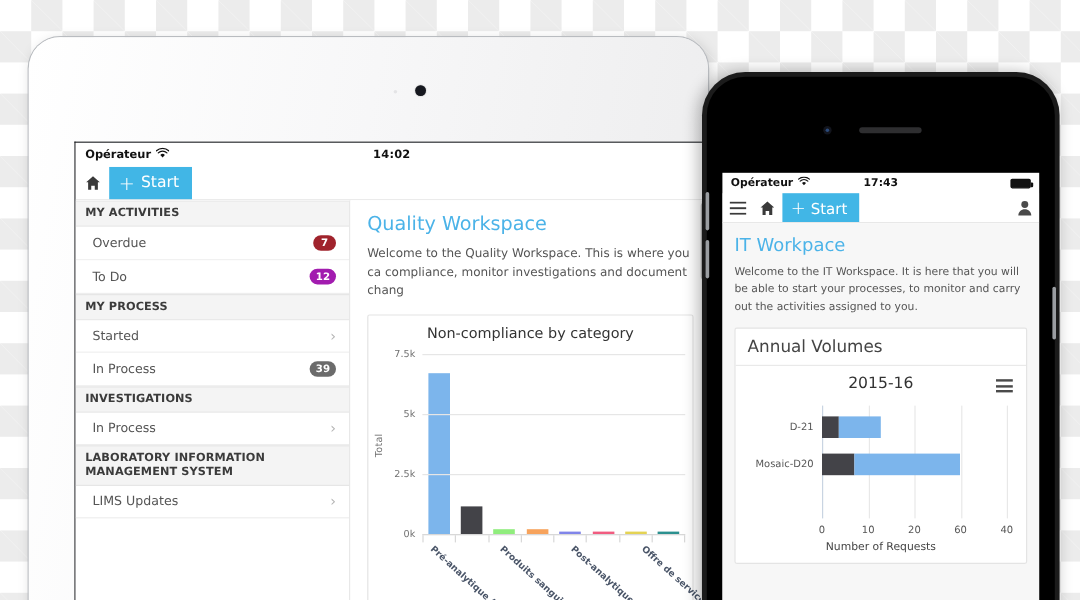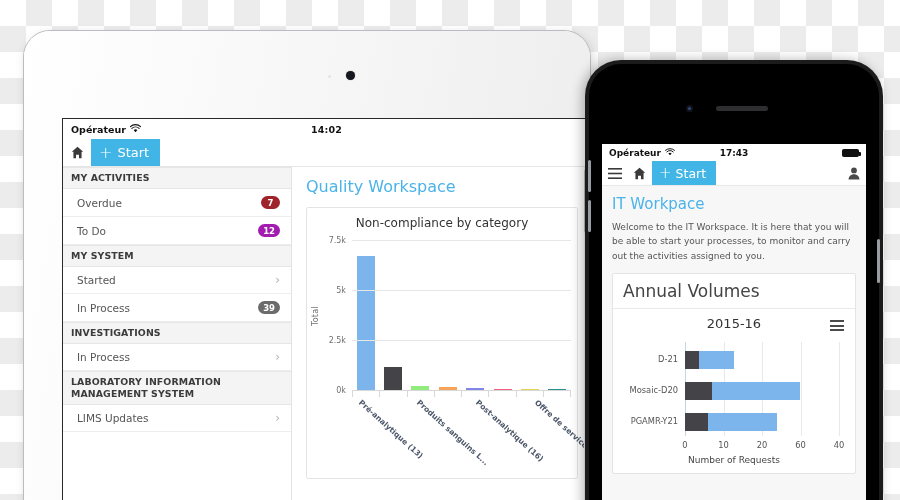--- a/index.html
+++ b/index.html
@@ -207,21 +207,21 @@
   }
   .p-start .plus { font-size: 15px; font-weight: 300; line-height: 1; }
 
   .p-content { background: #f7f7f7; padding: 9px 10px 0 10px; height: 100%; }
   .p-title { color: #4bb3e8; font-size: 15px; font-weight: 400; margin-bottom: 7px; }
   .p-text { font-size: 9px; color: #555; line-height: 1.6; }
   .p-card {
     margin-top: 10px; background: #fff; border: 1px solid #e4e4e4; border-radius: 2px;
   }
   .p-card-head {
-    padding: 7px 10px; border-bottom: 1px solid #e9e9e9; font-size: 17px; color: #444;
+    padding: 7px 10px; border-bottom: 1px solid #e9e9e9; font-size: 14px; color: #444;
   }
   .p-chart { position: relative; height: 164px; }
   .p-chart-title { text-align: center; font-size: 13px; color: #333; padding-top: 7px; }
   .burger3 {
     position: absolute; right: 11px; top: 11px; width: 14px;
   }
   .burger3 span { display: block; height: 2px; background: #4a4a4a; margin-bottom: 2.5px; }
 
   .bc-plot { position: absolute; left: 72px; right: 16px; top: 33px; height: 94px; }
   .bc-vline { position: absolute; top: 0; bottom: 0; width: 1px; background: #e8e8e8; }
@@ -277,21 +277,21 @@
         <div class="grp-head">MY ACTIVITIES</div>
         <div class="nav-item">
           <span>Overdue</span>
           <span class="badge red">7</span>
         </div>
         <div class="nav-item">
           <span>To Do</span>
           <span class="badge blue">12</span>
         </div>
 
-        <div class="grp-head">MY SYSTEM</div>
+        <div class="grp-head">MY PROCESS</div>
         <div class="nav-item">
           <span>Started</span>
           <span class="chev">›</span>
         </div>
         <div class="nav-item">
           <span>In Process</span>
           <span class="badge grey">39</span>
         </div>
 
         <div class="grp-head">INVESTIGATIONS</div>
@@ -302,20 +302,21 @@
 
         <div class="grp-head">LABORATORY INFORMATION MANAGEMENT SYSTEM</div>
         <div class="nav-item">
           <span>LIMS Updates</span>
           <span class="chev">›</span>
         </div>
       </div>
 
       <div class="t-content">
         <div class="ws-title">Quality Workspace</div>
+        <div class="ws-text">Welcome to the Quality Workspace. This is where you ca compliance, monitor investigations and document chang</div>
 
         <div class="card">
           <div class="chart-title">Non-compliance by category</div>
           <div class="cc-wrap">
             <div class="cc-ylabel">Total</div>
             <div class="cc-plot" id="cc-plot">
               <div class="cc-bars" id="cc-bars">
                   <div class="cc-slot">
                     <div class="cc-bar" title="Pré-analytique (13): 6700" style="height: 134px; background: rgb(124, 181, 236);"></div>
                   </div>
@@ -449,25 +450,20 @@
                 <div class="bc-row" style="top: 9px; width: 100%;">
                   <span class="bc-cat">D-21</span>
                   <div class="bc-seg" title="D-21 series-1: 3.7" style="width: 9.25%; background: rgb(67, 67, 72);"></div>
                   <div class="bc-seg" title="D-21 series-2: 9" style="width: 22.5%; background: rgb(124, 181, 236);"></div>
                 </div>
                 <div class="bc-row" style="top: 40px; width: 100%; text-align: center;">
                   <span class="bc-cat">Mosaic-D20</span>
                   <div class="bc-seg" title="Mosaic-D20 series-1: 7" style="width: 17.5%; background: rgb(67, 67, 72);"></div>
                   <div class="bc-seg" title="Mosaic-D20 series-2: 23" style="width: 57.5%; background: rgb(124, 181, 236);"></div>
                 </div>
-                <div class="bc-row" style="top: 71px; width: 100%;">
-                  <span class="bc-cat">PGAMR-Y21</span>
-                  <div class="bc-seg" title="PGAMR-Y21 series-1: 6" style="width: 15%; background: rgb(67, 67, 72);"></div>
-                  <div class="bc-seg" title="PGAMR-Y21 series-2: 17.8" style="width: 44.5%; background: rgb(124, 181, 236);"></div>
-                </div>
               </div>
             <div class="bc-xticks" id="bc-xticks">
                 <span class="bc-xtick" style="left: 0%;">0</span>
                 <span class="bc-xtick" style="left: 25%;">10</span>
                 <span class="bc-xtick" style="left: 50%;">20</span>
                 <span class="bc-xtick" style="left: 75%;">60</span>
                 <span class="bc-xtick" style="left: 100%;">40</span>
               </div>
             <div class="bc-xtitle">Number of Requests</div>
           </div>

